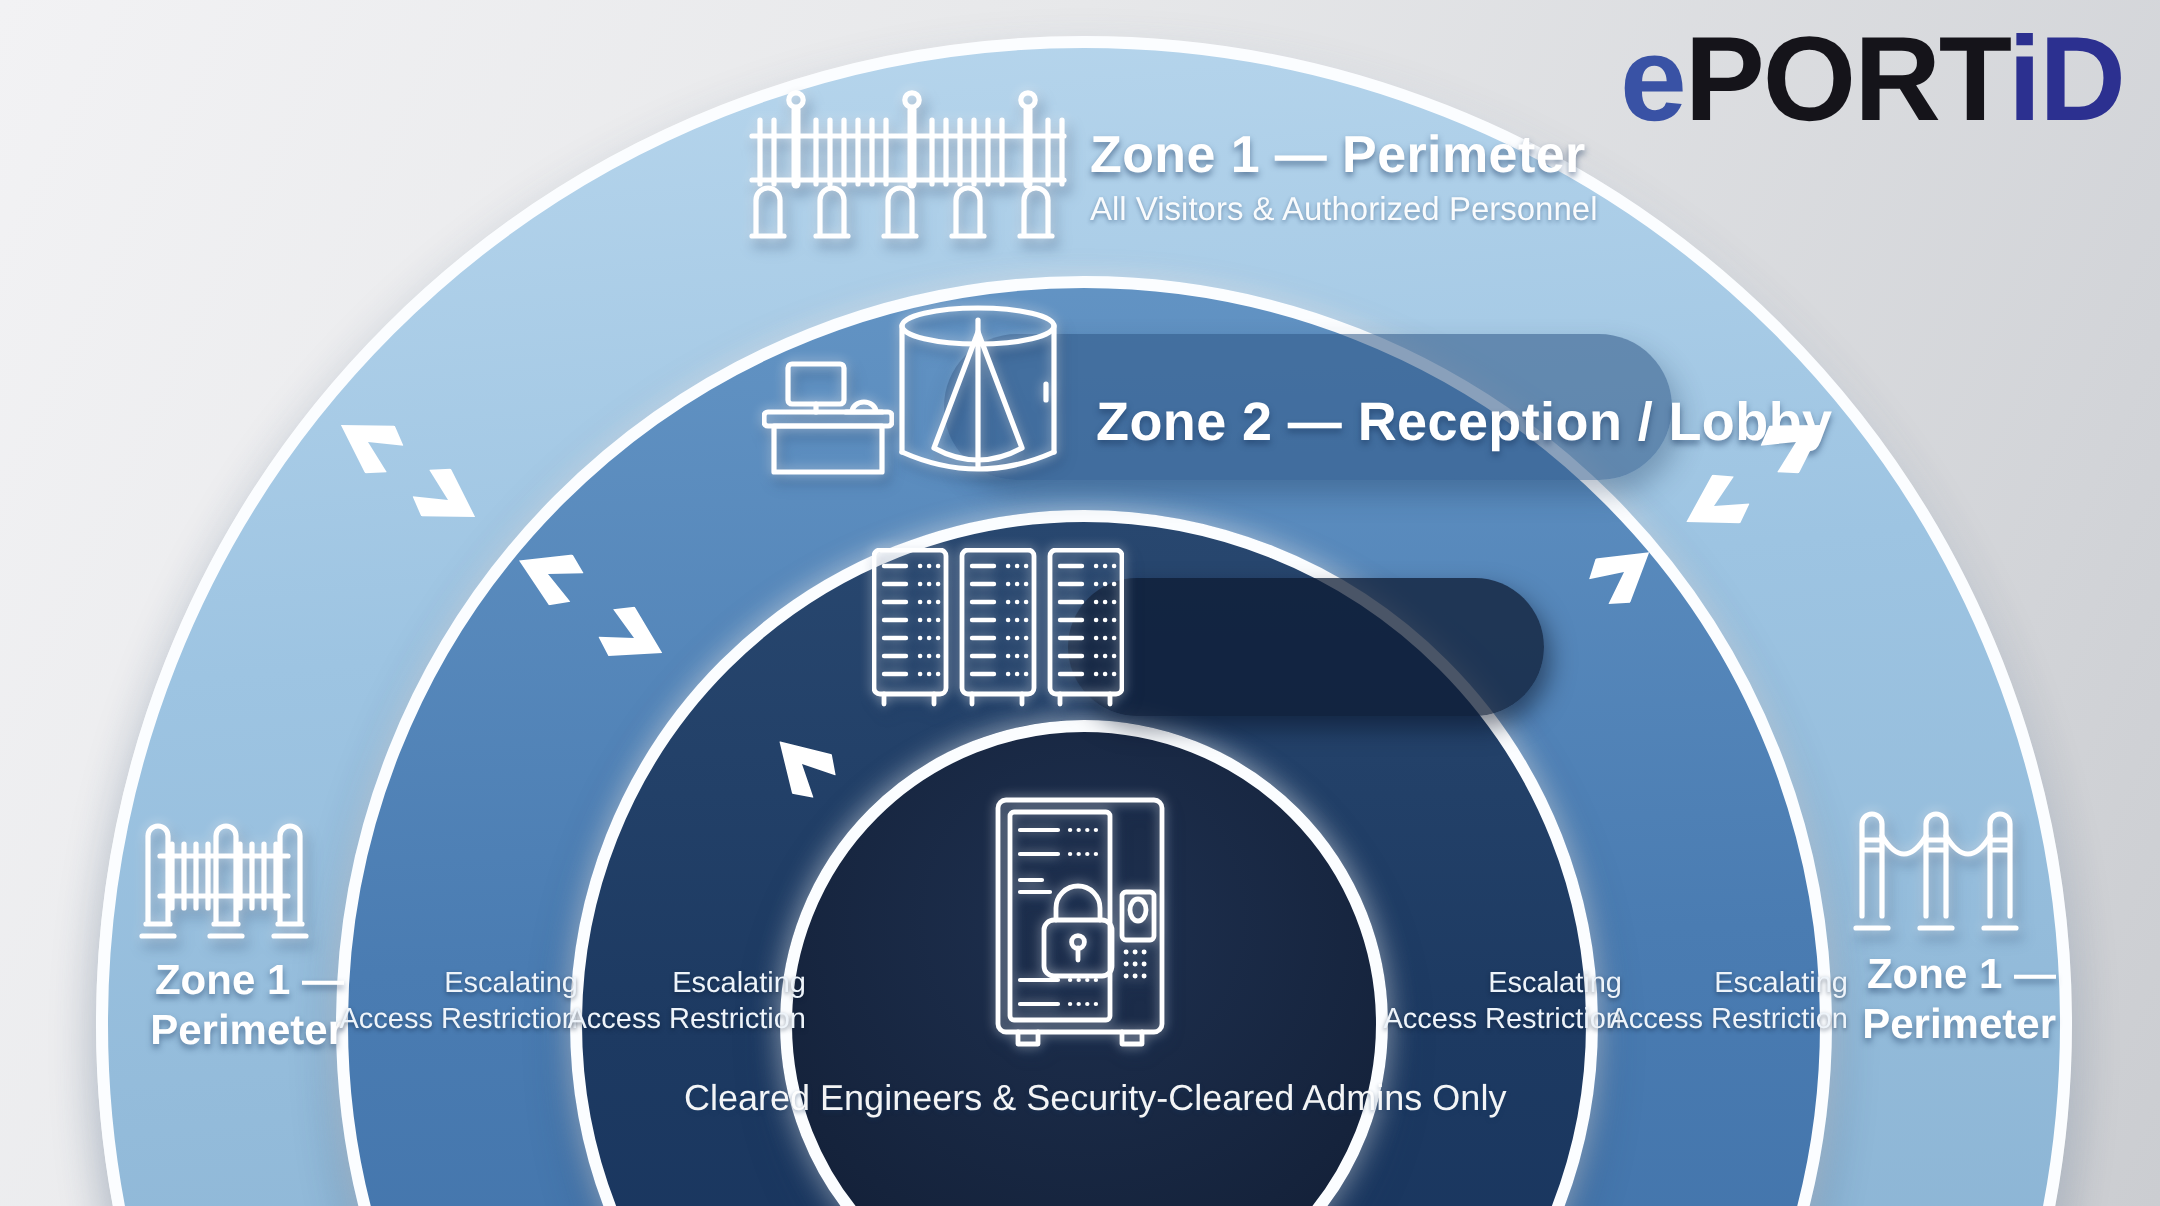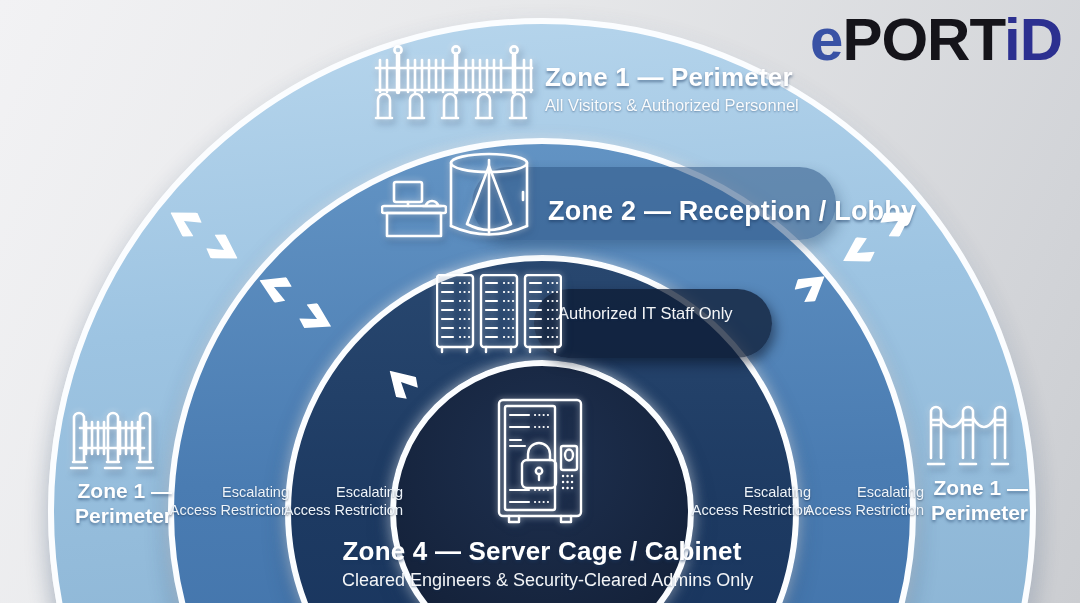--- a/index.html
+++ b/index.html
@@ -122,21 +122,20 @@
           </g>
           <path d="M6,73v5 M31,73v5"></path>
         </g>
       </defs>
       <use href="#rack" x="0"></use>
         <use href="#rack" x="44"></use>
         <use href="#rack" x="88"></use>
     </svg>
   </div>
   <div class="content" style="left:558px;top:301px;">
-    <div class="zone-sub">Authorized IT Staff Only</div>
   </div>
 
   <div class="abs icon" style="left:495px;top:396px;">
     <svg width="94" height="132" viewBox="0 0 94 132" stroke-width="2.4">
       <rect x="4" y="4" width="82" height="116" rx="4"></rect>
       <rect x="10" y="10" width="50" height="104" rx="2"></rect>
       <g stroke-width="2.1">
         <path d="M15,19H34 M15,31H34"></path>
         <path stroke-dasharray="0.1 4.2" d="M40,19h14 M40,31h14"></path>
         <path d="M15,44H26 M15,50H30"></path>
@@ -147,21 +146,20 @@
       <path d="M33,64V58 a11,11 0 0 1 22,0 V64"></path>
       <circle cx="44" cy="75" r="3.2"></circle>
         <line x1="44" y1="78" x2="44" y2="84"></line>
       <rect x="66" y="50" width="16" height="24" rx="2"></rect>
       <ellipse cx="74" cy="59" rx="4" ry="5.5"></ellipse>
       <path stroke-dasharray="0.1 4.4" stroke-width="2.4" d="M68,80h12 M68,86h12 M68,92h12"></path>
       <path d="M14,120v6h10v-6 M66,120v6h10v-6"></path>
     </svg>
   </div>
   <div class="content z4block" style="left:342px;top:536px;width:400px;">
-    <div class="zone-title">Zone 4 — Server Cage / Cabinet</div>
     <div class="zone-sub">Cleared Engineers &amp; Security-Cleared Admins Only</div>
   </div>
 
   <div class="abs icon" style="left:68px;top:400px;">
     <svg width="88" height="72" viewBox="0 0 88 72" stroke-width="2.6">
       <line x1="12" y1="28" x2="76" y2="28"></line>
         <line x1="12" y1="48" x2="76" y2="48"></line>
       <path d="M18,22V54 M24,22V54 M30,22V54 M36,22V54 M52,22V54 M58,22V54 M64,22V54 M70,22V54"></path>
       <path d="M6,62 V18 a5,5 0 0 1 10,0 V62 M3,68 H19 M5,62 H17"></path>
       <path d="M40,62 V18 a5,5 0 0 1 10,0 V62 M37,68 H53 M39,62 H51"></path>

